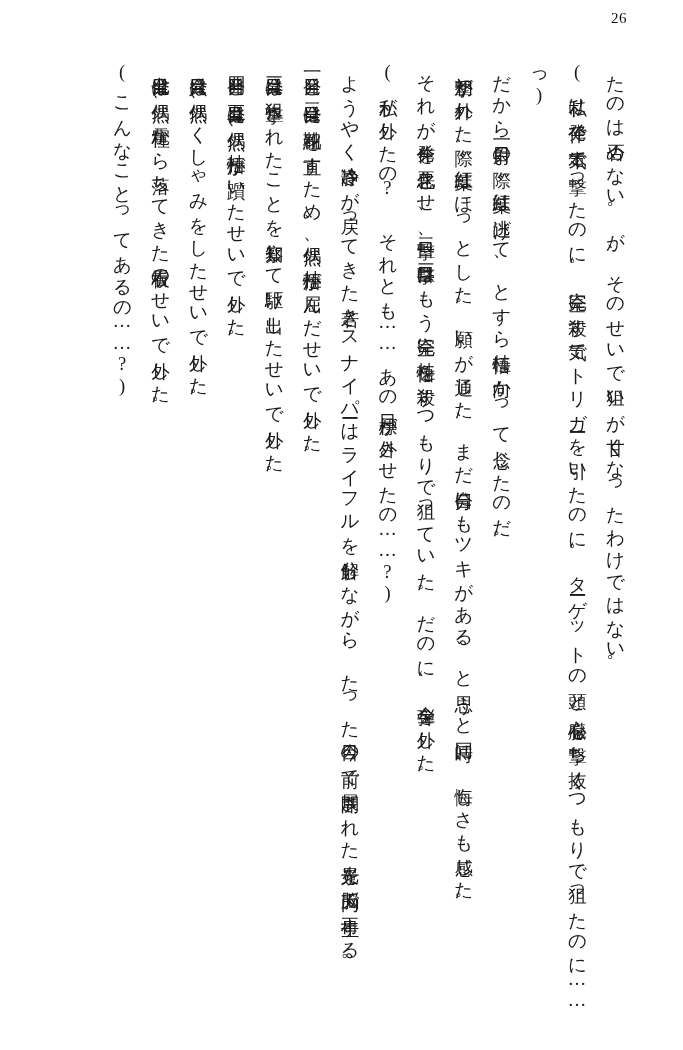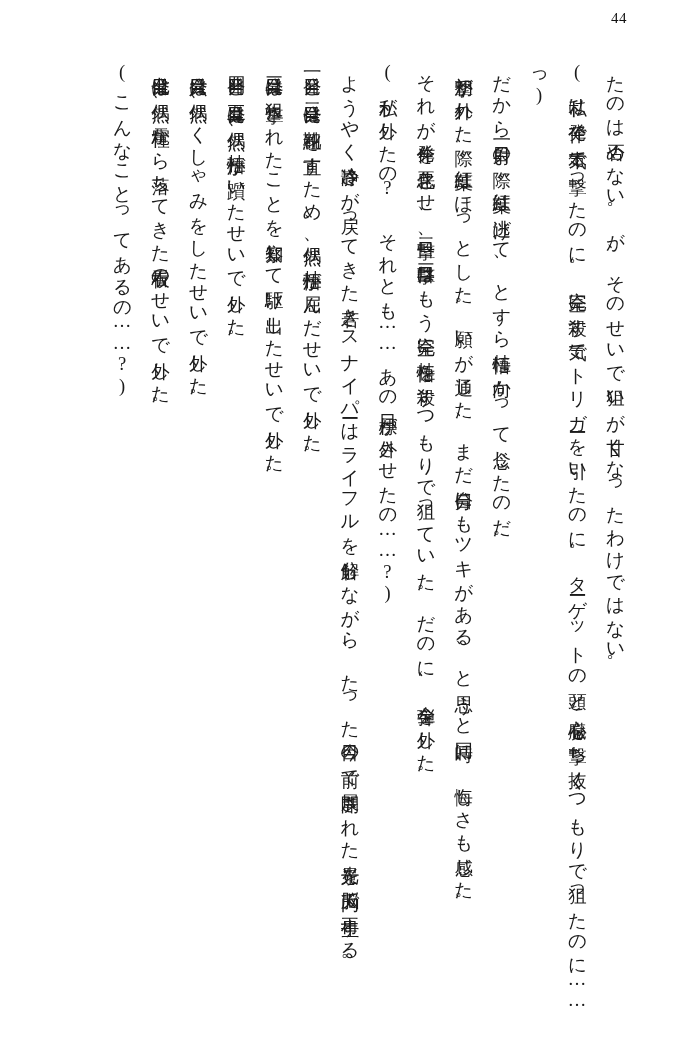--- a/index.html
+++ b/index.html
@@ -48,21 +48,21 @@
     margin: 0;
     padding: 0;
     text-indent: 0;
   }
 </style>
 </head>
 <body>
 
 <div class="page">
 
-  <div class="page-number">44</div>
+  <div class="page-number">26</div>
 
   <div class="body-text">
     <p>たのは否めない。が、そのせいで狙いが甘くなったわけではない。</p>
     <p>(私は発作で本気で撃ったのに。完全に殺す気でトリガーを引いたのに。ターゲットの頭と心臓を撃ち抜くつもりで狙ったのに……っ)</p>
     <p>だから一射目の際、紅葉は逃げて、とすら桂悟に向かって念じたのだ。</p>
     <p>初撃が外れた際、紅葉はほっとした。願いが通じた、まだ自分にもツキがある、と思うと同時に、悔しさも感じた。</p>
     <p>それが発作を悪化させ、二撃目、三撃目はもう完全に桂悟を殺すつもりで狙っていた。だのに、全弾を外した。</p>
     <p>(私が外したの? それとも……あの目標が外させたの……?)</p>
     <p>ようやく冷静さが戻ってきた若きスナイパーはライフルを分解しながら、たった今目の前で展開された光景を脳内で再生する。</p>
     <p>一発目と二発目は靴紐を直すため、偶然、桂悟が屈んだせいで外した。</p>

